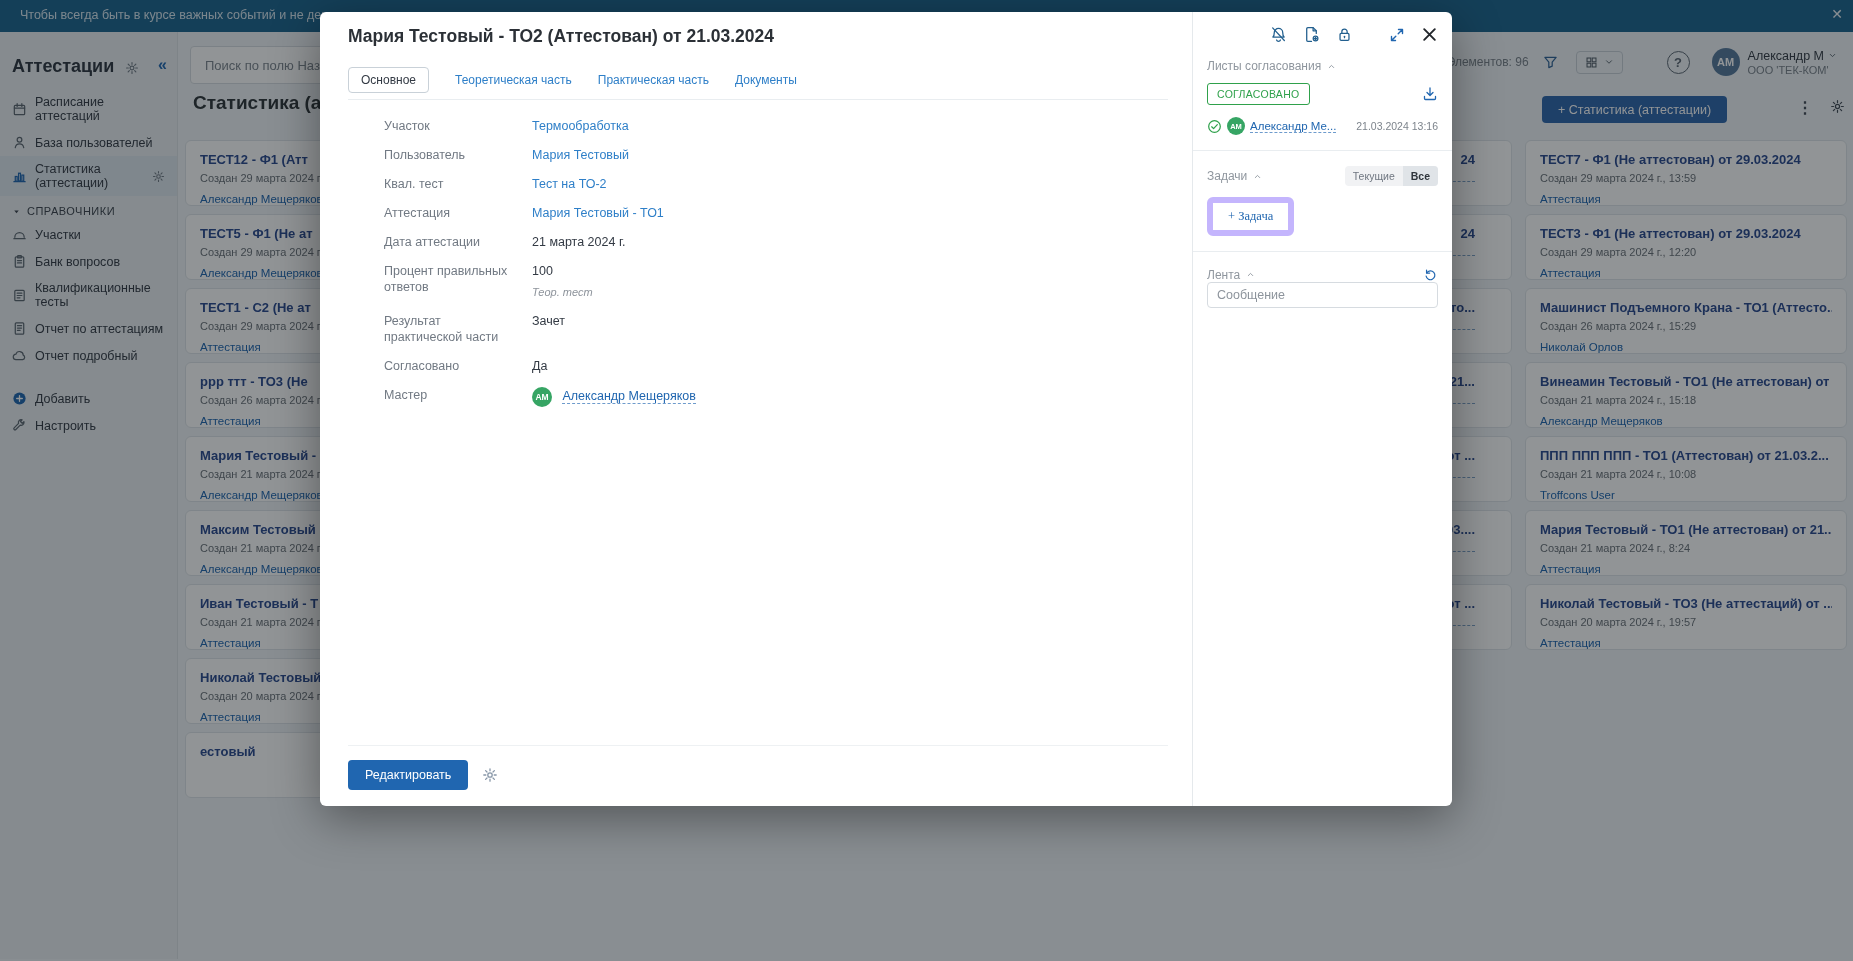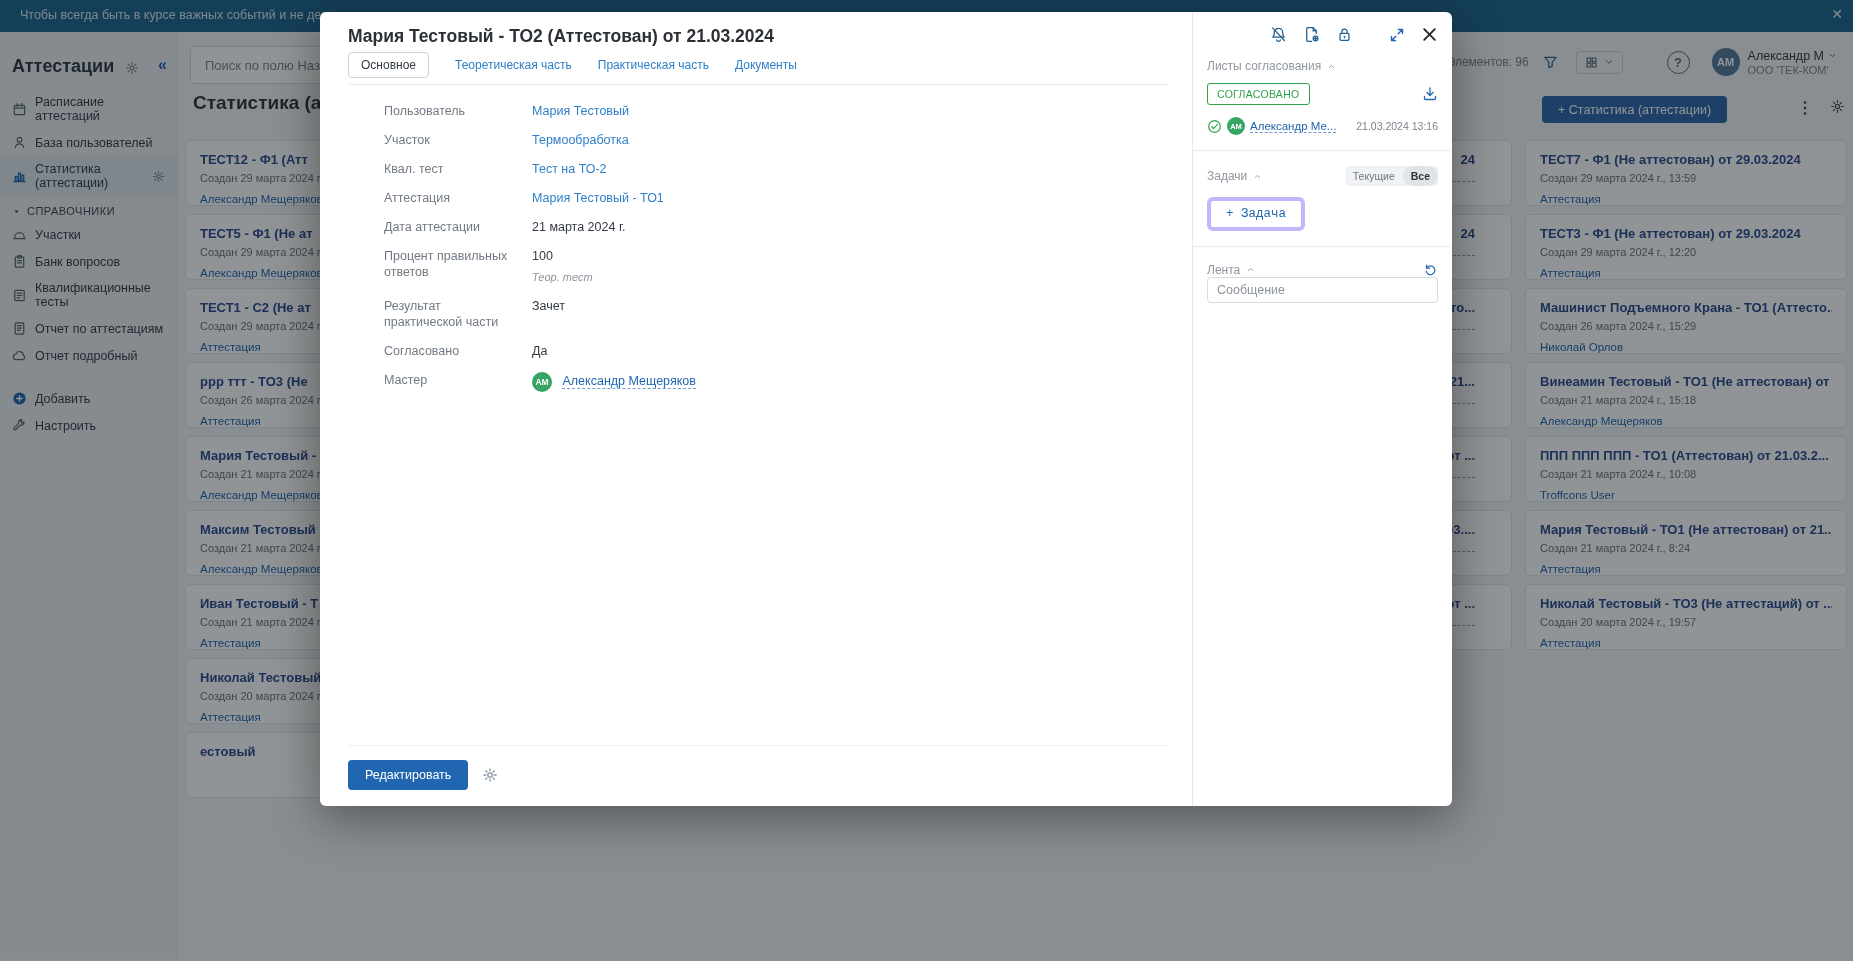--- a/index.html
+++ b/index.html
@@ -52,21 +52,21 @@
   .card-meta { font-size:11px; color:#6b7279; margin-bottom:5px; white-space:nowrap; overflow:hidden; }
   .dlink { color:#2066b0; border-bottom:1px dashed rgba(32,102,176,.65); text-decoration:none; cursor:pointer; }
   .card-link { font-size:11.5px; display:inline-block; }
   .frag .card-title { text-align:right; padding-right:22px; }
   .frag .stub { width:46px; height:1px; border-bottom:1px dashed #7fa3c9; margin:14px 22px 0 auto; }
 
   
   .overlay { position:fixed; inset:0; background:rgba(12,17,22,.45); z-index:10; }
   .modal { position:absolute; left:320px; top:12px; width:1132px; height:794px; background:#fff; border-radius:6px; box-shadow:0 12px 48px rgba(0,0,0,.4); display:flex; z-index:20; }
   .modal-main { flex:1; min-width:0; display:flex; flex-direction:column; padding:14px 24px 16px 28px; }
-  .modal-title { font-size:17.5px; font-weight:700; color:#2b3036; margin-bottom:5px; }
+  .modal-title { font-size:17.5px; font-weight:700; color:#2b3036; margin-bottom:20px; }
   .tabs { display:flex; align-items:center; gap:26px; border-bottom:1px solid #e9edf0; padding-bottom:6px; }
   .tab { font-size:12px; color:#2e7fc8; cursor:pointer; }
   .tab.active { color:#333a44; border:1px solid #c9d1d8; border-radius:4px; background:#fff; padding:5px 12px; }
   .fields { flex:1; padding:18px 0 0 36px; }
   .frow { display:flex; margin-bottom:13px; font-size:12.5px; line-height:16px; }
   .flabel { width:148px; flex:none; color:#717983; padding-right:10px; }
   .fvalue { color:#333a44; }
   .mlink { color:#2e7fc8; cursor:pointer; }
   .fnote { font-style:italic; font-size:11px; color:#8d939b; margin-top:5px; }
   .avatar-sm { width:20px; height:20px; border-radius:50%; background:#36a564; color:#fff; font-size:8.5px; font-weight:700; display:inline-flex; align-items:center; justify-content:center; margin-right:7px; vertical-align:middle; }
@@ -83,23 +83,23 @@
   .badge-row { display:flex; align-items:center; margin-top:10px; }
   .badge { border:1px solid #2fa14b; color:#2fa14b; font-size:10.5px; letter-spacing:.3px; padding:4px 9px; border-radius:3px; }
   .dl { margin-left:auto; color:#2066b0; cursor:pointer; }
   .appr-row { display:flex; align-items:center; gap:5px; margin-top:12px; }
   .check { color:#2fa14b; flex:none; }
   .avatar-xs { width:18px; height:18px; border-radius:50%; background:#36a564; color:#fff; font-size:7.5px; font-weight:700; display:flex; align-items:center; justify-content:center; flex:none; }
   .appr-link { font-size:11.5px; white-space:nowrap; }
   .appr-time { font-size:10.5px; color:#7d848c; margin-left:auto; white-space:nowrap; }
   .divider { border-top:1px solid #e9edf0; margin:15px -14px; }
   .toggle { display:flex; margin-left:auto; background:#f1f2f4; border-radius:4px; overflow:hidden; font-size:10.5px; }
-  .tseg { padding:4px 8px; color:#6f7680; cursor:pointer;border-radius:10px; }
+  .tseg { padding:4px 8px; color:#6f7680; cursor:pointer; }
   .tseg.active { background:#e0e4e8; color:#2f353c; font-weight:700; }
-  .task-btn { align-self:flex-start; margin-top:11px; border:4px solid #c4b5fd; color:#2066b0; background:#fff; border-radius:6px; font-size:12.5px; padding:6px 15px; font-family:Liberation Mono, monospace; cursor:pointer; }
+  .task-btn { align-self:flex-start; margin-top:11px; border:6px solid #c4b5fd; color:#2066b0; background:#fff; border-radius:6px; font-size:12.5px; padding:6px 15px; font-family:Liberation Serif, serif; cursor:pointer; }
   .refresh { margin-left:auto; color:#2066b0; cursor:pointer; }
   .msg-input { height:26px; border:1px solid #d6dbe0; border-radius:4px; padding:0 9px; font-size:12.5px; color:#333; font-family:"Liberation Sans",sans-serif; width:100%; }
   .msg-input::placeholder { color:#8d949c; }
 </style>
 </head>
 <body>
 
 <div class="app">
 
   <div class="banner">
@@ -339,26 +339,26 @@
   <div class="modal-main">
     <div class="modal-title">Мария Тестовый - ТО2 (Аттестован) от 21.03.2024</div>
     <div class="tabs">
       <span class="tab active">Основное</span>
       <span class="tab">Теоретическая часть</span>
       <span class="tab">Практическая часть</span>
       <span class="tab">Документы</span>
     </div>
     <div class="fields">
       <div class="frow">
+        <span class="flabel">Участок</span>
+        <span class="fvalue mlink">Термообработка</span>
+      </div>
+      <div class="frow">
         <span class="flabel">Пользователь</span>
         <span class="fvalue mlink">Мария Тестовый</span>
-      </div>
-      <div class="frow">
-        <span class="flabel">Участок</span>
-        <span class="fvalue mlink">Термообработка</span>
       </div>
       <div class="frow">
         <span class="flabel">Квал. тест</span>
         <span class="fvalue mlink">Тест на ТО-2</span>
       </div>
       <div class="frow">
         <span class="flabel">Аттестация</span>
         <span class="fvalue mlink">Мария Тестовый - ТО1</span>
       </div>
       <div class="frow">

